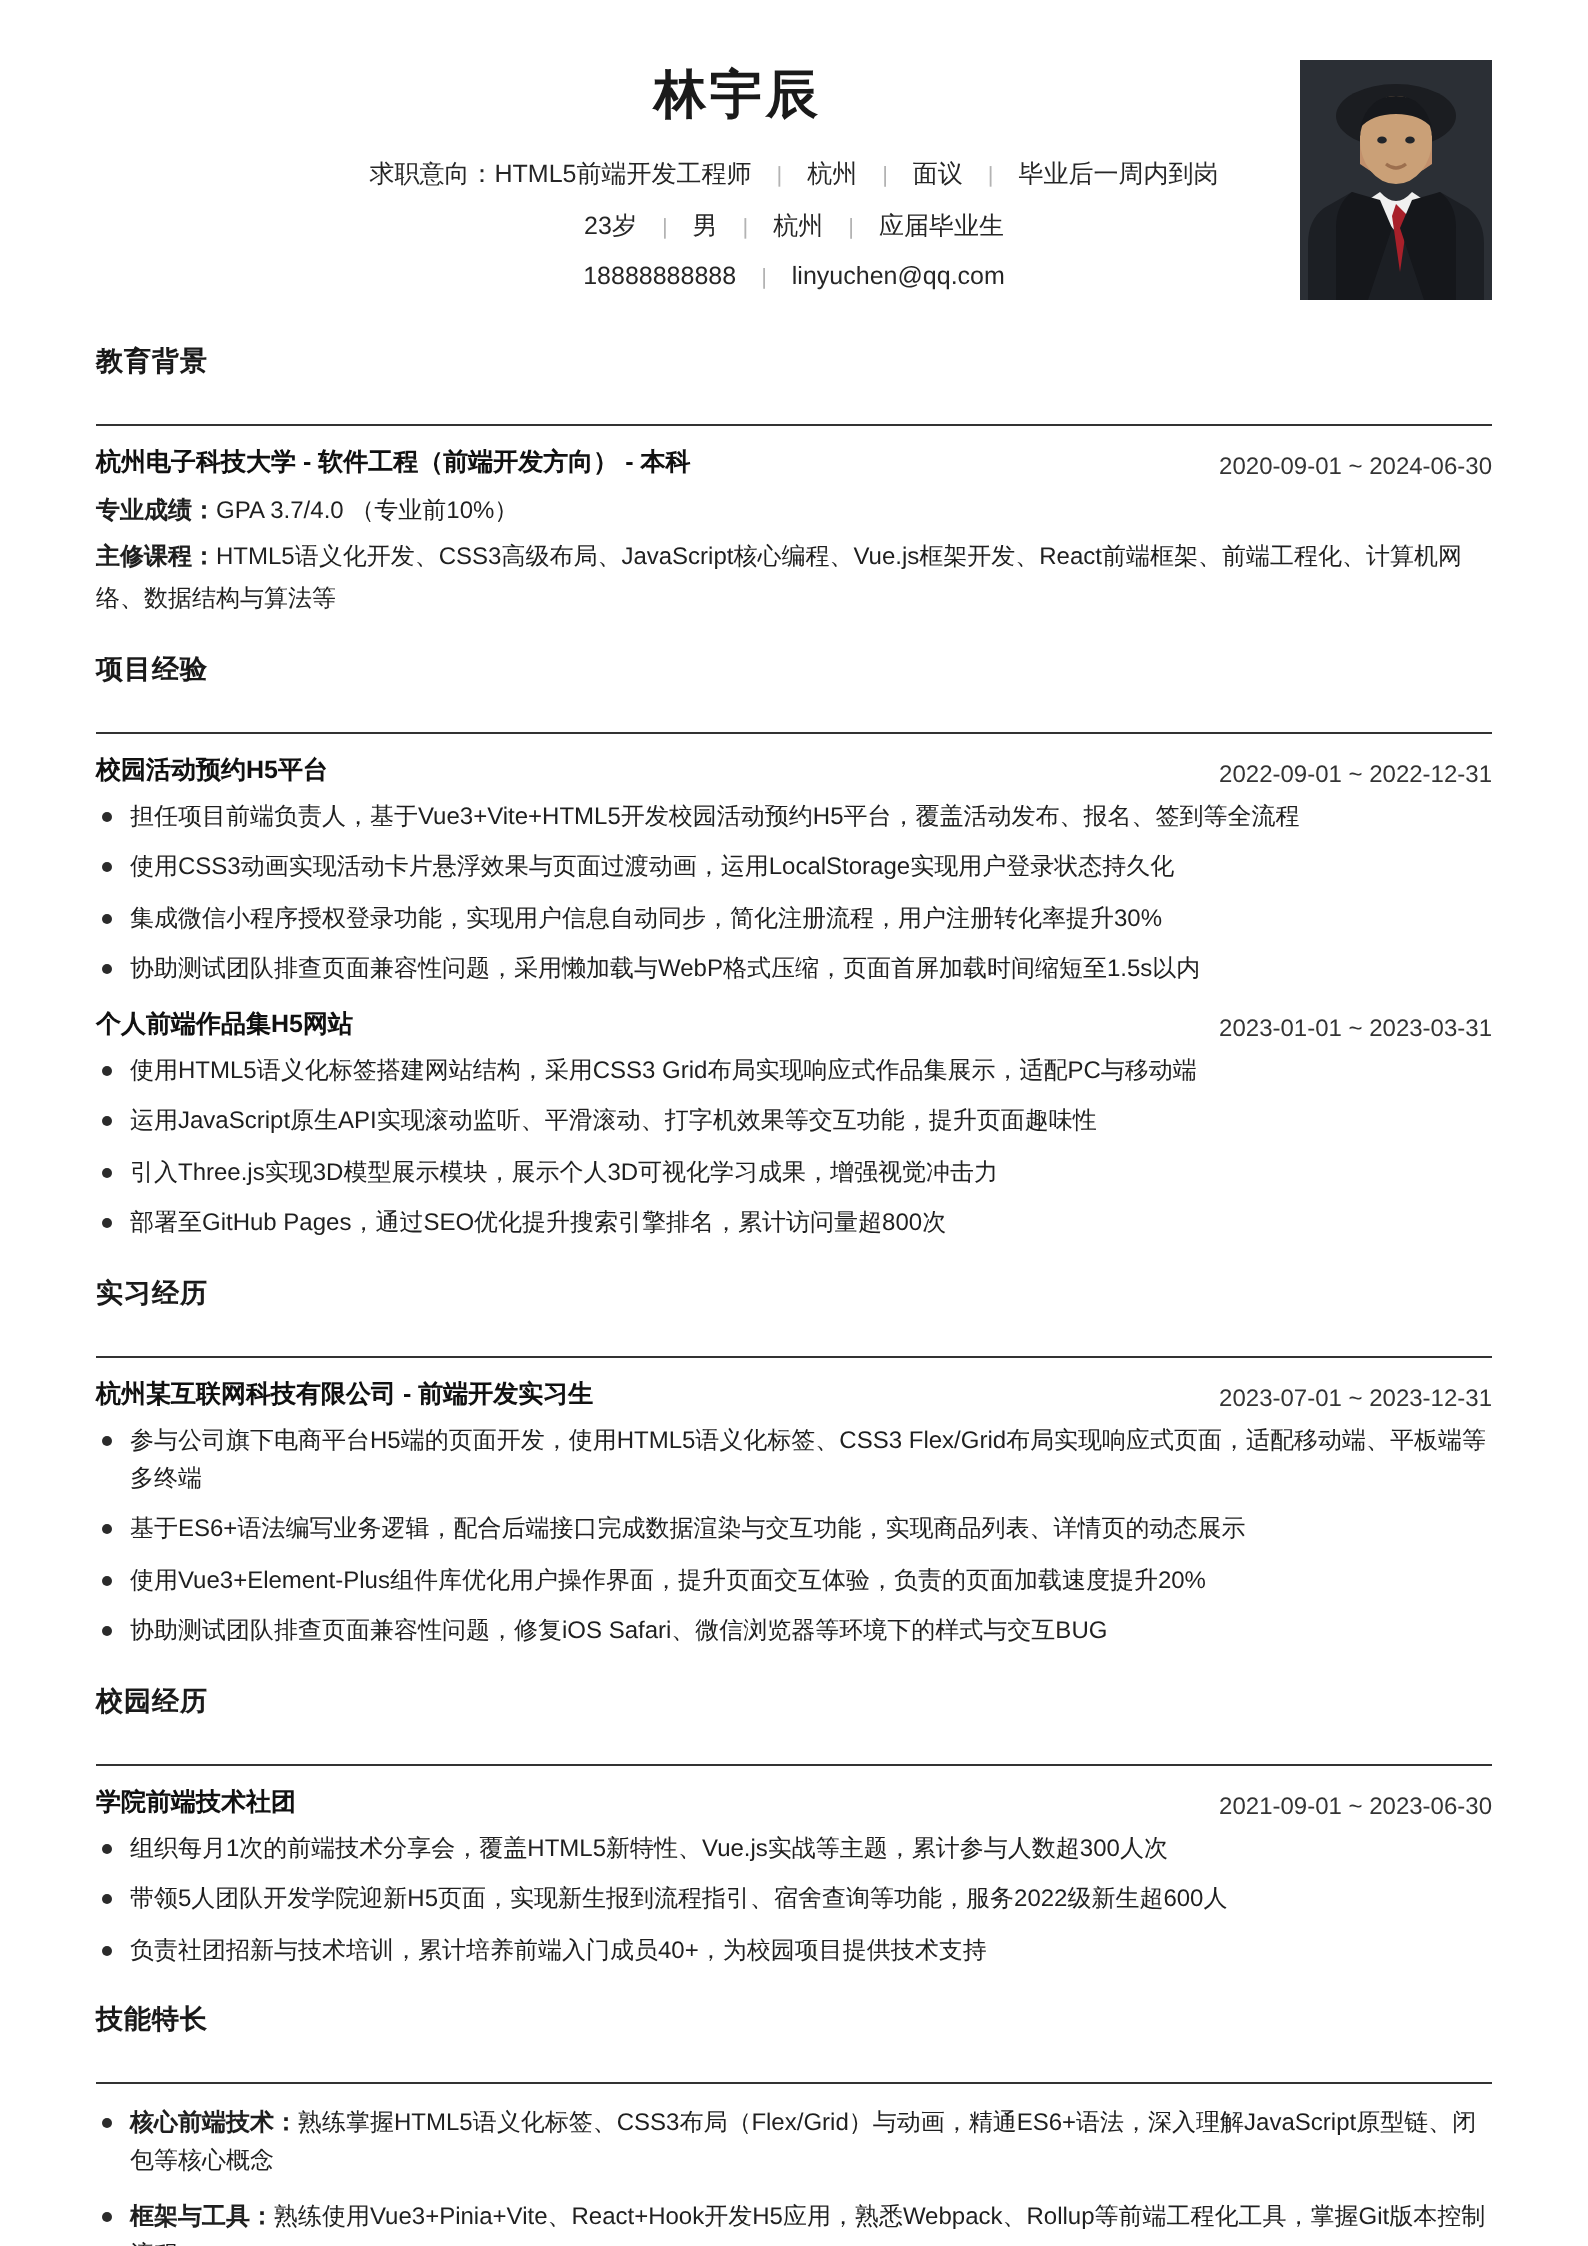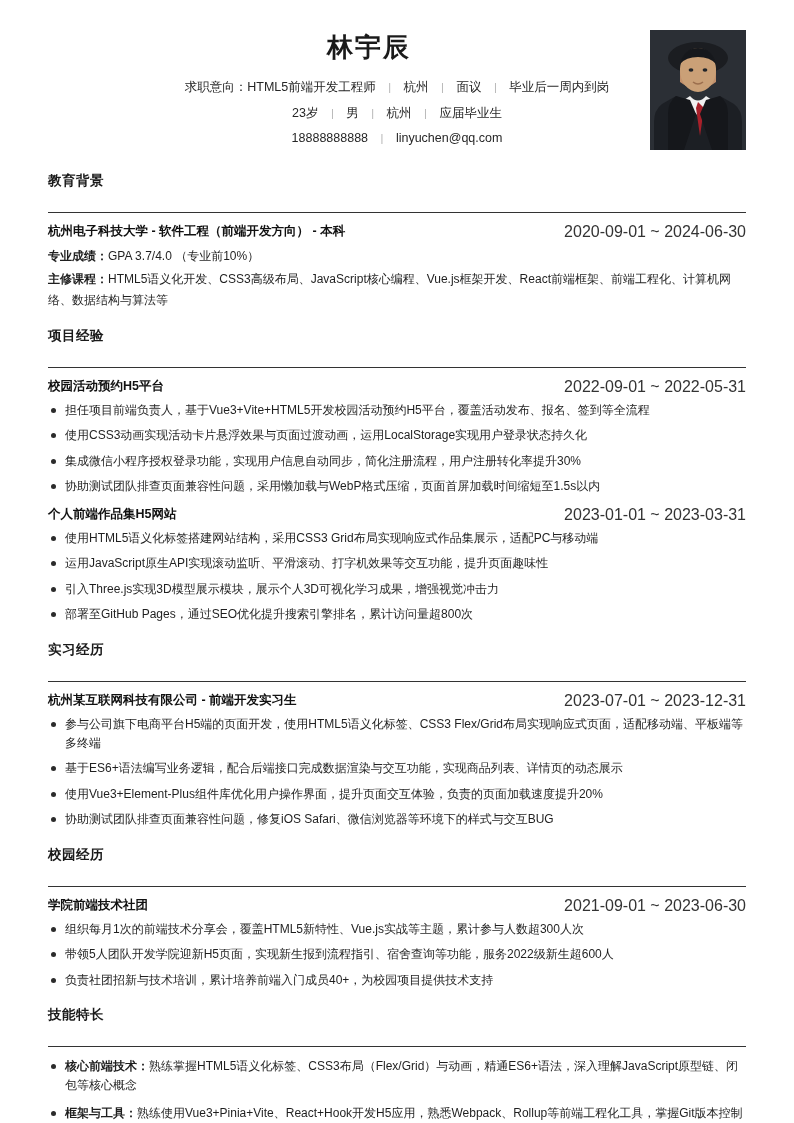--- a/index.html
+++ b/index.html
@@ -66,30 +66,30 @@
     border-bottom: 1.5px solid #333;
     margin-bottom: 10px;
     letter-spacing: 0.5px;
   }
   .entry {
     margin-bottom: 9px;
   }
   .entry-head {
     display: flex;
     justify-content: space-between;
-    align-items: flex-start;
+    align-items: flex-end;
     margin-bottom: 5px;
   }
   .entry-title {
     font-size: 12.5px;
     font-weight: bold;
     color: #111;
   }
   .entry-date {
-    font-size: 16px;
+    font-size: 12px;
     color: #333;
     white-space: nowrap;
     margin-left: 12px;
   }
   .kv {
     font-size: 12px;
     color: #1f1f1f;
     line-height: 1.75;
     margin-bottom: 2px;
   }
@@ -183,21 +183,21 @@
           </div>
           <div class="kv"><b>专业成绩：</b><span>GPA 3.7/4.0 （专业前10%）</span></div>
           <div class="kv"><b>主修课程：</b><span>HTML5语义化开发、CSS3高级布局、JavaScript核心编程、Vue.js框架开发、React前端框架、前端工程化、计算机网络、数据结构与算法等</span></div>
         </div>
       </div>
       <div class="section">
         <div class="section-title">项目经验</div>
         <div class="entry">
           <div class="entry-head">
             <div class="entry-title">校园活动预约H5平台</div>
-            <div class="entry-date">2022-09-01 ~ 2022-05-31</div>
+            <div class="entry-date">2022-09-01 ~ 2022-12-31</div>
           </div>
           <ul class="bullets">
             <li>担任项目前端负责人，基于Vue3+Vite+HTML5开发校园活动预约H5平台，覆盖活动发布、报名、签到等全流程</li>
             <li>使用CSS3动画实现活动卡片悬浮效果与页面过渡动画，运用LocalStorage实现用户登录状态持久化</li>
             <li>集成微信小程序授权登录功能，实现用户信息自动同步，简化注册流程，用户注册转化率提升30%</li>
             <li>协助测试团队排查页面兼容性问题，采用懒加载与WebP格式压缩，页面首屏加载时间缩短至1.5s以内</li>
           </ul>
         </div>
         <div class="entry">
           <div class="entry-head">

